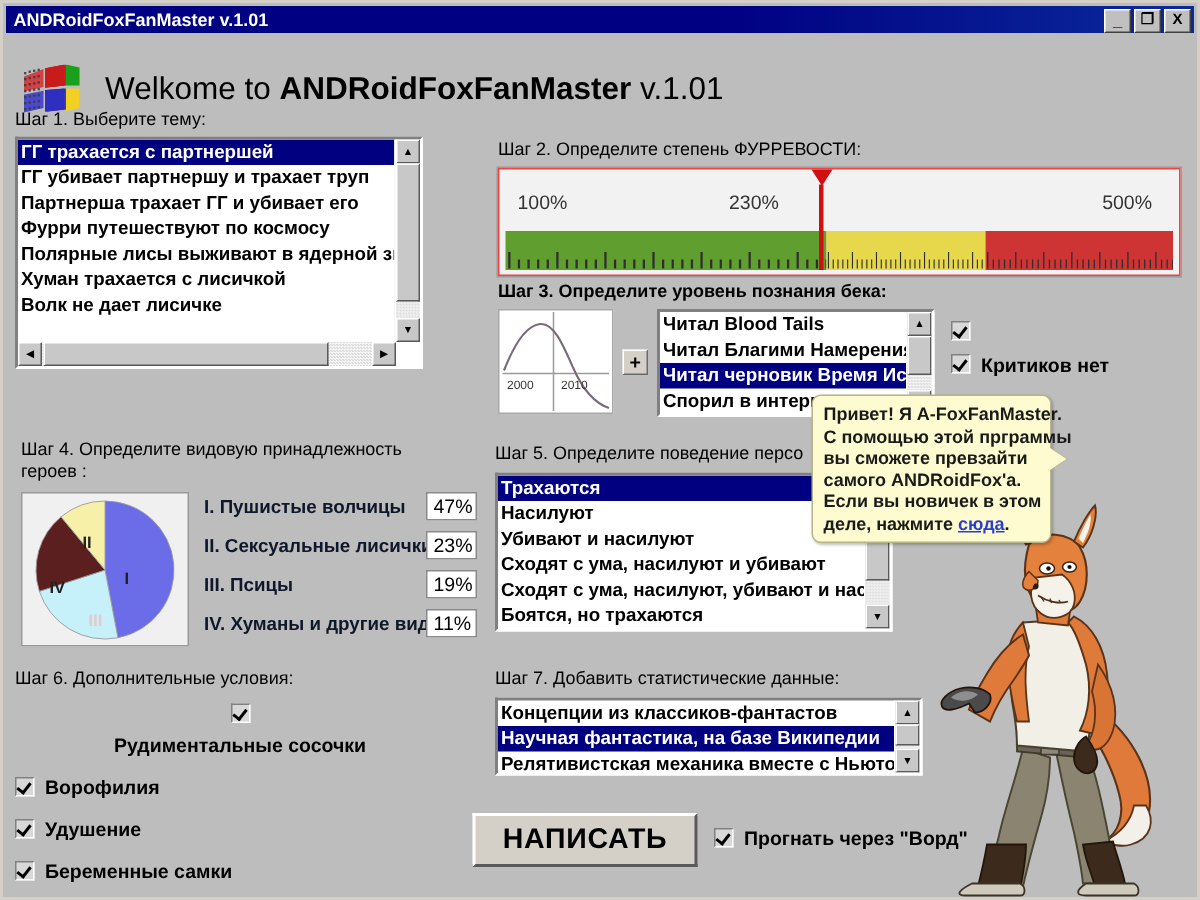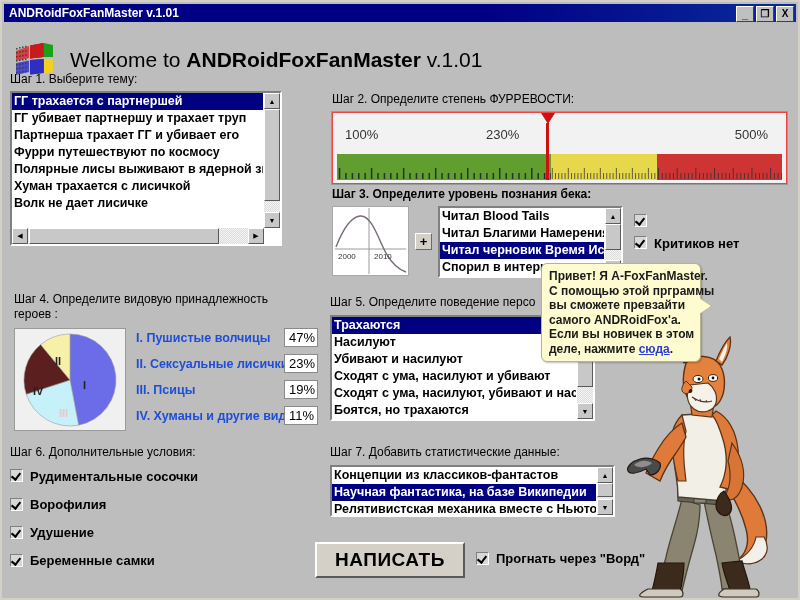--- a/index.html
+++ b/index.html
@@ -136,21 +136,21 @@
   .plusbtn{
     width:17px;height:17px;background:#d4d0c8;
     border-top:1px solid #ffffff;border-left:1px solid #ffffff;
     border-right:1px solid #6a6a6a;border-bottom:1px solid #6a6a6a;
     box-sizing:border-box;display:flex;align-items:center;justify-content:center;
     font-size:13px;font-weight:bold;color:#000;
   }
   
   .piebox{background:#f0f0f0;border:1px solid #9a9a9a;box-sizing:border-box;position:relative;}
   .legend-row{display:flex;align-items:center;}
-  .legend-txt{font-size:12.5px;font-weight:bold;color:#1d4ed8;white-space:nowrap;}
+  .legend-txt{font-size:12.5px;font-weight:bold;color:#0f172a;white-space:nowrap;}
   .pctbox{
     background:#ffffff;border:1px solid #8a8a8a;font-size:13px;color:#000;
     padding:1px 4px;text-align:center;box-sizing:border-box;
   }
   
   .tooltip{
     position:absolute;background:#fdfbcf;border:1px solid #b8b48a;
     border-radius:6px;padding:5px 7px;box-sizing:border-box;
     box-shadow:1px 1px 2px rgba(0,0,0,.25);
     z-index:40;
@@ -500,21 +500,21 @@
         <div class="sb-track" style="top:16px;bottom:16px;"></div>
         <div class="sb-thumb" style="top:40px;height:30px;"></div>
         <div class="sb-arrow bottom">▼</div>
       </div>
     </div>
   </div>
 
   <div class="step" style="left:8px;top:443px;width:300px;">
     <div class="lbl">Шаг 6. Дополнительные условия:</div>
     <div id="s6-checks" style="margin-top:10px;">
-        <div class="cbrow" style="margin-bottom: 13px; ">
+        <div class="cbrow" style="margin-bottom: 13px; align-items: center; flex-direction: column;">
           <div class="cbox checked"></div>
           <div class="cbtext">Рудиментальные сосочки</div>
         </div>
         <div class="cbrow" style="margin-bottom: 13px; align-items: center;">
           <div class="cbox checked"></div>
           <div class="cbtext">Ворофилия</div>
         </div>
         <div class="cbrow" style="margin-bottom: 13px; align-items: center;">
           <div class="cbox checked"></div>
           <div class="cbtext">Удушение</div>

